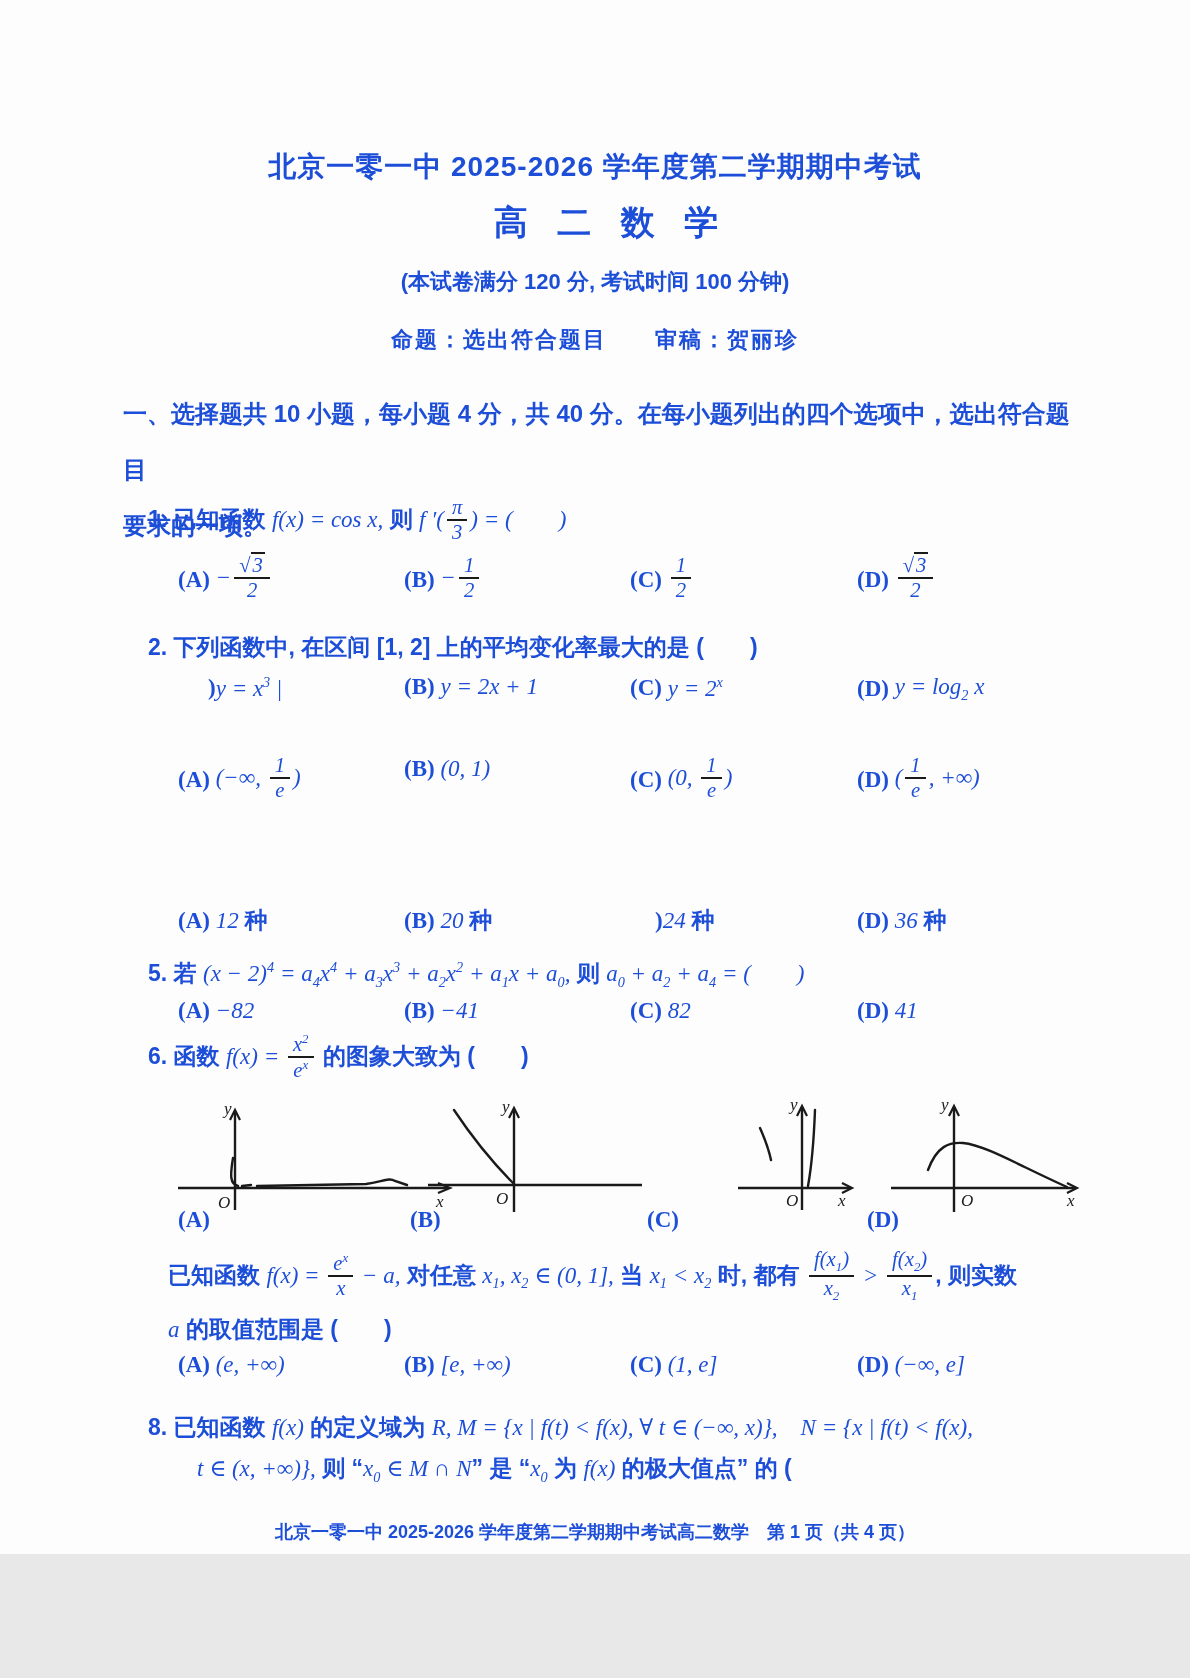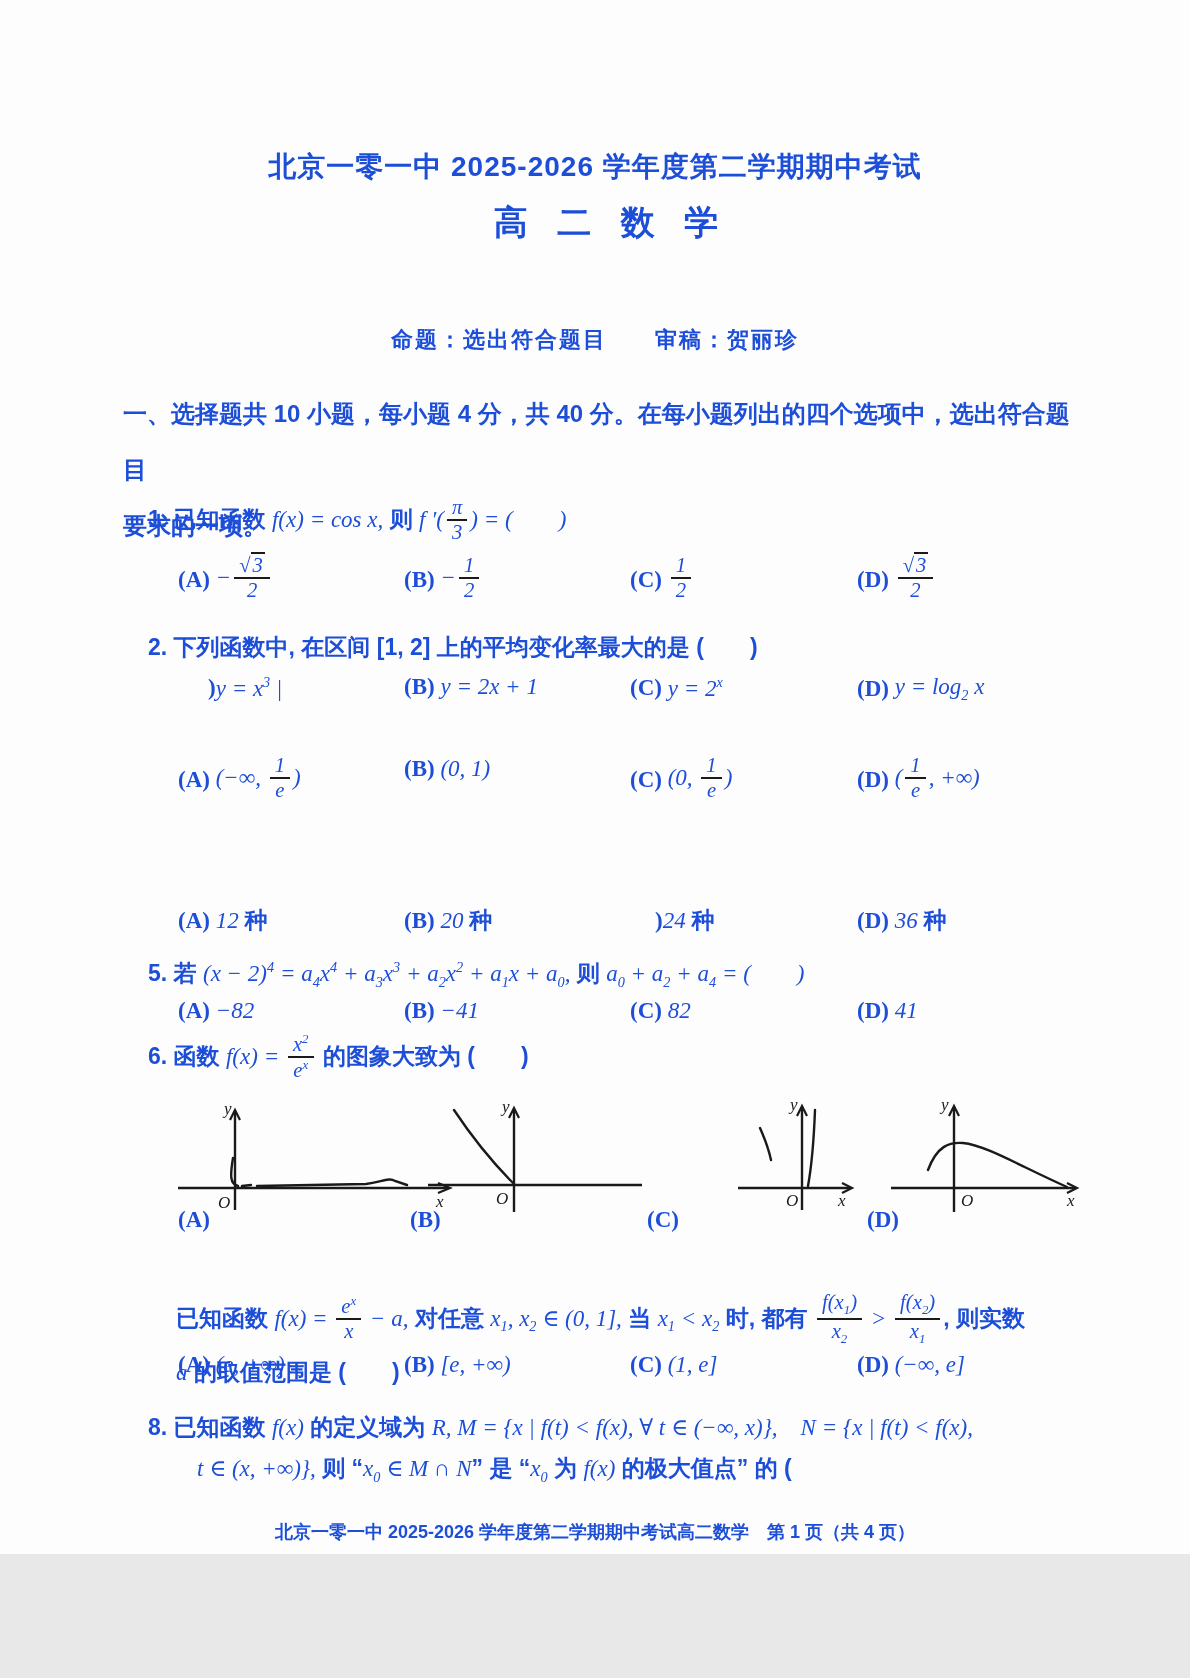--- a/index.html
+++ b/index.html
@@ -28,20 +28,21 @@
   svg{overflow:visible;}
   .gtxt{font-family:"Liberation Serif","DejaVu Serif",serif;font-style:italic;font-size:17px;fill:#1a1a1a;}
 </style>
 </head>
 <body>
 
 <div class="page">
 
   <div class="abs title1 cn" style="top:148px;left:0;">北京一零一中 2025-2026 学年度第二学期期中考试</div>
   <div class="abs title2 cn" style="top:200px;left:16px;">高 二 数 学</div>
+  <div class="abs title3 cn" style="top:267px;left:0;">(本试卷满分 120 分, 考试时间 100 分钟)</div>
   <div class="abs title4 cn" style="top:325px;left:0;">命题：选出符合题目　　审稿：贺丽珍</div>
 
   <div class="abs sec cn" style="top:386px;">
     <div>一、选择题共 10 小题，每小题 4 分，共 40 分。在每小题列出的四个选项中，选出符合题目</div>
     <div>要求的一项。</div>
   </div>
 
   <div class="abs stem" style="top:498px;left:148px;"><span class="cn">1. 已知函数 </span><span class="mt">f(x) = cos x,</span><span class="cn"> 则 </span><span class="mt">f ′(</span><span class="frac">
         <span class="fn"><span class="mt">π</span></span>
         <span class="fd"><span class="mt">3</span></span>
@@ -157,21 +158,21 @@
     <text class="gtxt" x="56" y="10">y</text>
   </svg>
 
   <div class="abs optrow" style="top:1207px;">
     <span class="opt lb" style="left:178px;">(A)</span>
     <span class="opt lb" style="left:410px;">(B)</span>
     <span class="opt lb" style="left:647px;">(C)</span>
     <span class="opt lb" style="left:867px;">(D)</span>
   </div>
 
-  <div class="abs stem q47" style="top:1250px;left:176px;width:880px;margin-top:43px;"><span class="cn">已知函数 </span><span class="mt">f(x) = </span><span class="frac">
+  <div class="abs stem q47" style="top:1250px;left:168px;width:880px;"><span class="cn">已知函数 </span><span class="mt">f(x) = </span><span class="frac">
         <span class="fn"><span class="mt">e</span><sup class="mt">x</sup></span>
         <span class="fd"><span class="mt">x</span></span>
       </span><span class="mt"> − a,</span><span class="cn"> 对任意 </span><span class="mt">x</span><sub class="mt">1</sub><span class="mt">, x</span><sub class="mt">2</sub><span class="mt"> ∈ (0, 1],</span><span class="cn"> 当 </span><span class="mt">x</span><sub class="mt">1</sub><span class="mt"> &lt; x</span><sub class="mt">2</sub><span class="cn"> 时, 都有 </span><span class="frac">
         <span class="fn"><span class="mt">f(x</span><sub class="mt">1</sub><span class="mt">)</span></span>
         <span class="fd"><span class="mt">x</span><sub class="mt">2</sub></span>
       </span><span class="mt"> &gt; </span><span class="frac">
         <span class="fn"><span class="mt">f(x</span><sub class="mt">2</sub><span class="mt">)</span></span>
         <span class="fd"><span class="mt">x</span><sub class="mt">1</sub></span>
       </span><span class="cn">, 则实数</span><br><span class="mt">a</span><span class="cn"> 的取值范围是 (</span><span class="cn">　　</span><span class="cn">)</span></div>
   <div class="abs optrow" style="top:1352px;">

